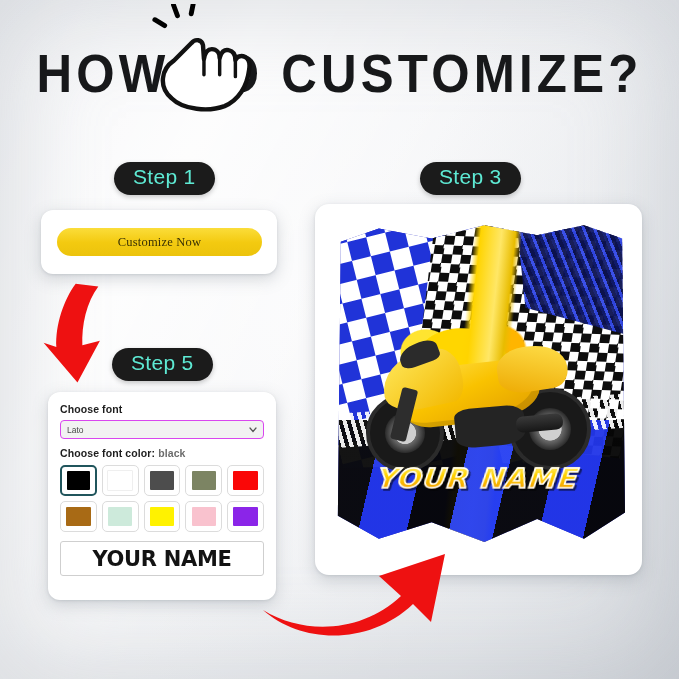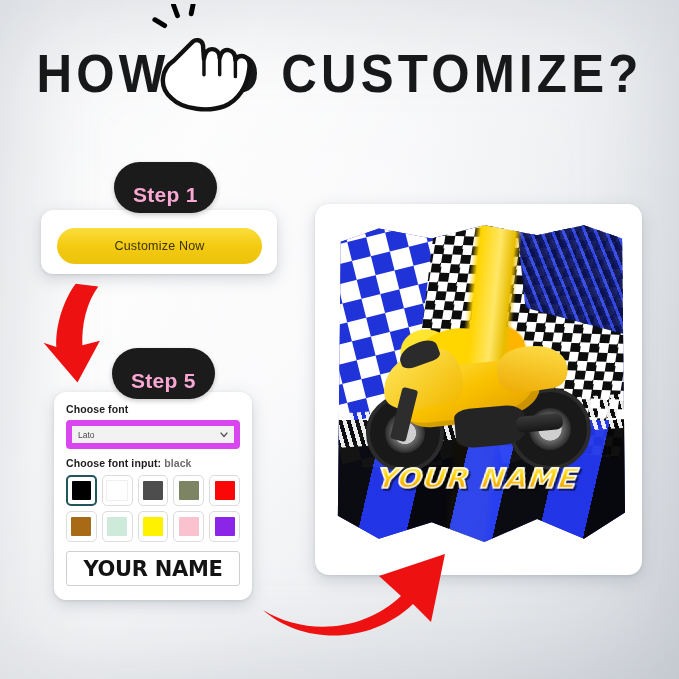--- a/index.html
+++ b/index.html
@@ -36,62 +36,62 @@
     line-height:1;
     letter-spacing:4.5px;
     color:#17181a;
     transform:scaleX(.93);
     z-index:5;
   }
 
   
   .pill{
     position:absolute;z-index:8;
-    background:#1b1b1b;color:#f9a8d4;
+    background:#1b1b1b;color:#5eead4;
     border-radius:999px;
-    font-size:21px;font-weight:bold;
-    padding:22px 19px 8px;
+    font-size:21px;font-weight:normal;
+    padding:4px 19px 8px;
     line-height:1;
     letter-spacing:.3px;
     box-shadow:0 2px 5px rgba(0,0,0,.22);
     white-space:nowrap;
   }
   #pill1{left:114px;top:162px;}
   #pill2{left:112px;top:348px;}
   #pill3{left:420px;top:162px;}
 
   
   .card{
     position:absolute;background:#fff;border-radius:13px;
     box-shadow:0 5px 16px rgba(120,128,138,.30), 0 1px 3px rgba(120,128,138,.22);
     z-index:4;
   }
   #card1{left:41px;top:210px;width:236px;height:64px;border-radius:12px;}
-  #card2{left:54px;top:392px;width:198px;height:208px;border-radius:12px;}
+  #card2{left:48px;top:392px;width:198px;height:208px;border-radius:12px;padding-left:30px;}
   #card3{left:315px;top:204px;width:327px;height:371px;border-radius:14px;}
 
   
   .cust-btn{
-    position:absolute;left:16px;top:18px;width:205px;height:36px;
+    position:absolute;left:16px;top:18px;width:205px;height:28px;
     border-radius:999px;
     background:linear-gradient(180deg,#fbdd3a 0%,#f3ca10 52%,#ecc30c 100%);
     border:none;
     display:flex;align-items:center;justify-content:center;
-    font-size:12.5px;color:#3a3205;font-family:Liberation Sans, sans-serif;
+    font-size:12.5px;color:#3a3205;font-family:Liberation Serif, serif;
     letter-spacing:.2px;
     cursor:pointer;
   }
   .hand{position:absolute;left:148px;top:4px;width:108px;height:108px;z-index:9;pointer-events:none;}
 
   
   .s2{position:absolute;left:0;top:0;right:0;bottom:0;padding:11px 12px;box-sizing:border-box;}
   .lbl{font-size:10.5px;font-weight:bold;color:#1d1d1d;margin:0 0 5px 0;letter-spacing:.1px;}
   .lbl .muted{font-weight:bold;color:#6b6b6b;}
   .select{
-    position:relative;height:17px;border:6px solid #d946ef;border-radius:4px;
+    position:relative;height:17px;border:1px solid #d946ef;border-radius:4px;
     background:#f2f2f2;display:flex;align-items:center;
     padding:0 6px;font-size:8.5px;color:#4a4a4a;margin-bottom:8px;
     cursor:pointer;
   }
   .select .chev{position:absolute;right:6px;top:50%;transform:translateY(-50%);}
   .swatches{display:grid;grid-template-columns:repeat(5,1fr);gap:5px;margin:6px 0 9px 0;}
   .sw{
     height:31px;border:1px solid #dcdcdc;border-radius:5px;background:#fff;
     display:flex;align-items:center;justify-content:center;cursor:pointer;box-sizing:border-box;
   }
@@ -271,21 +271,21 @@
       <div class="lbl">Choose font</div>
 
       <div class="select">
         <span>Lato</span>
         <svg class="chev" width="8" height="6" viewBox="0 0 8 6">
           <path d="M1 1 L4 4.5 L7 1" fill="none" stroke="#555" stroke-width="1.2" stroke-linecap="round"></path>
         </svg>
       </div>
 
       <div class="lbl">
-        <span>Choose font input:</span>
+        <span>Choose font color:</span>
         <span class="muted">black</span>
       </div>
 
       <div class="swatches">
         <div class="sw sel">
             <i style="background:#000000"></i>
           </div>
         <div class="sw swWhite">
             <i style="background:#ffffff"></i>
           </div>
@@ -318,20 +318,21 @@
 
       <div class="nameInput" placeholder="YOUR NAME">YOUR NAME</div>
     </div>
   </div>
 
   <svg class="arrow" id="arrow2" viewBox="0 0 200 110">
     <path d="M8 70 C50 96 108 92 146 56 L124 36 L190 14 L176 82 L158 64
              C114 106 46 104 8 70 Z" fill="#ee1111"></path>
   </svg>
 
+  <div class="pill" id="pill3">Step 3</div>
 
   <div class="card" id="card3">
     <div class="blanket-wrap">
       <div class="blanket">
         <div class="layer checkB"></div>
         <div class="layer checkK"></div>
         <div class="layer tread"></div>
         <div class="layer splash"></div>
         <div class="layer ribbon"></div>
         <div class="layer facets"></div>

